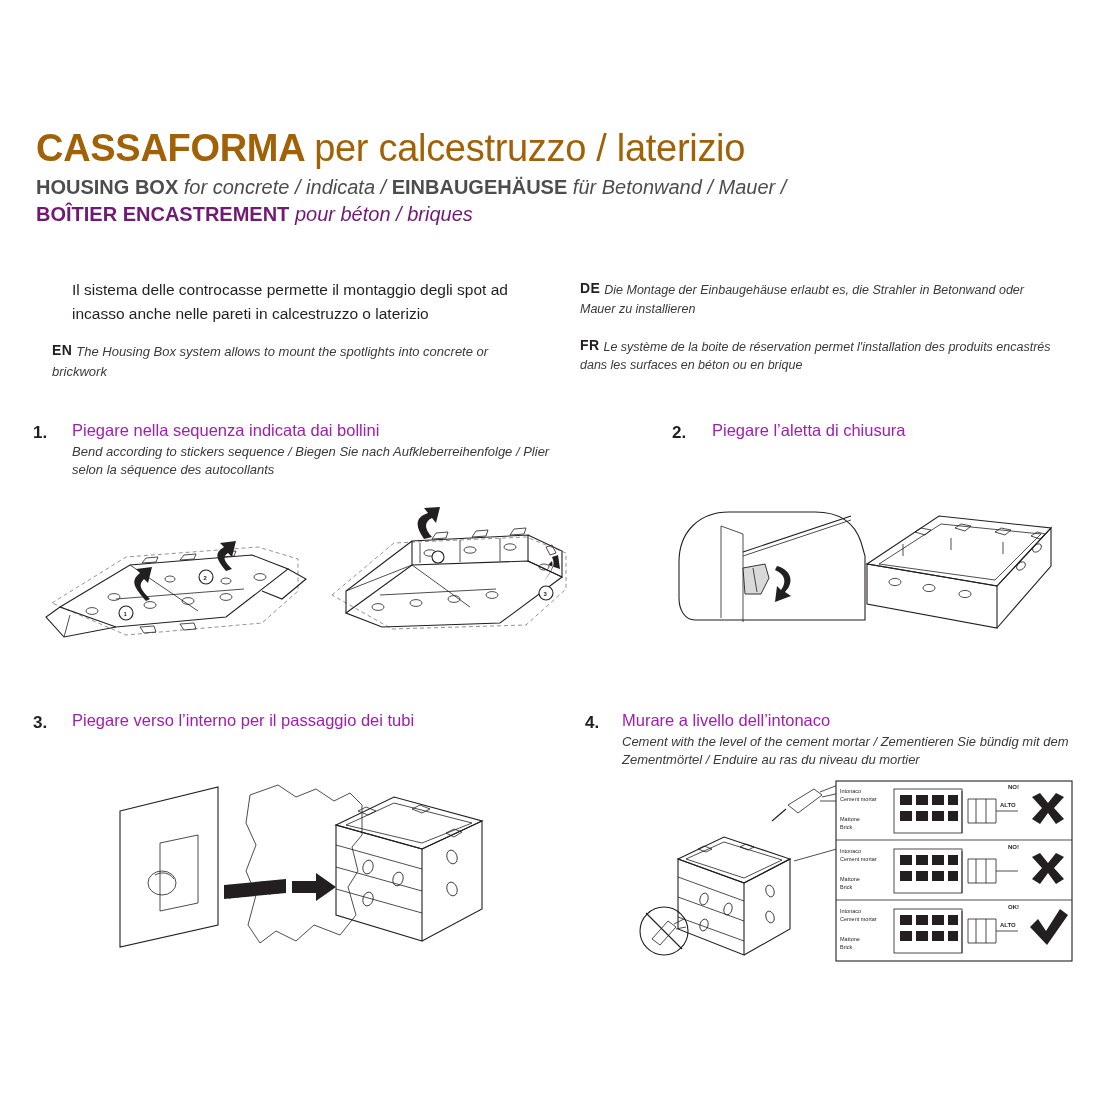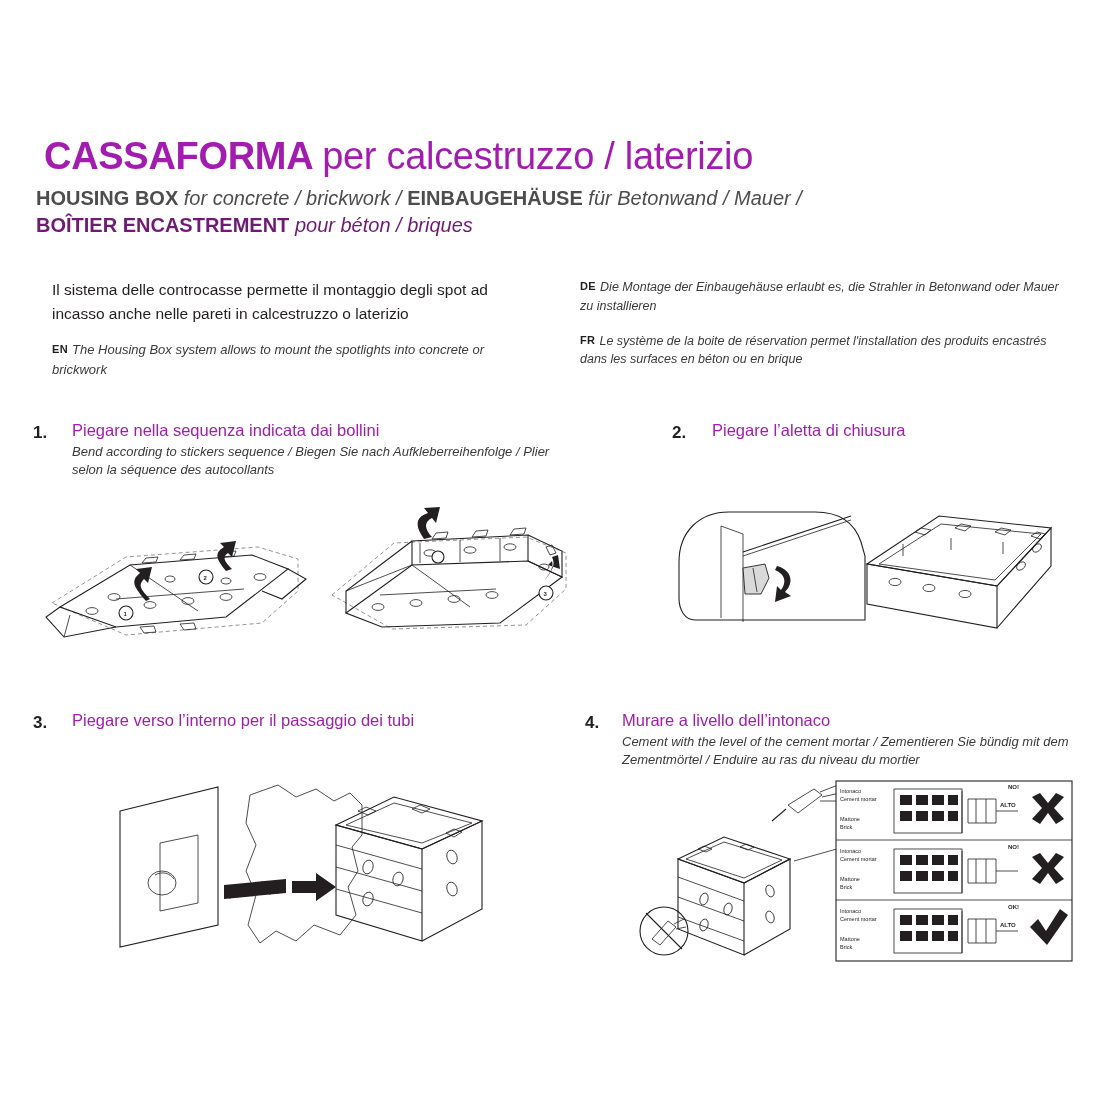--- a/index.html
+++ b/index.html
@@ -26,22 +26,22 @@
     position: absolute;
     left: 36px;
     top: 128px;
     width: 1020px;
   }
   .title-main {
     font-size: 38px;
     font-weight: bold;
     letter-spacing: -0.3px;
     line-height: 1.08;
-    color: #a21caf;
-    margin: 8px;
+    color: #a16207;
+    margin: 0;
     white-space: nowrap;
   }
   .title-main .thin {
     font-weight: normal;
   }
   .title-sub {
     font-size: 20px;
     font-weight: bold;
     color: #4d4d4d;
     line-height: 1.35;
@@ -74,30 +74,31 @@
   .intro-right {
     position: absolute;
     left: 580px;
     top: 278px;
     width: 480px;
   }
   .intro-it {
     font-size: 15.5px;
     line-height: 1.55;
     color: #231f20;
+    margin-left: 20px;
   }
   .intro-en {
     margin-top: 14px;
     font-size: 13px;
     font-style: italic;
     line-height: 1.5;
     color: #3a3a3a;
   }
   .lang-tag {
-    font-size: 11px;
+    font-size: 14px;
     font-style: normal;
     font-weight: bold;
     letter-spacing: 0.4px;
     color: #231f20;
     margin-right: 4px;
     vertical-align: 1px;
   }
   .intro-de, .intro-fr {
     font-size: 12.5px;
     font-style: italic;
@@ -149,21 +150,21 @@
 
 <div class="page">
 
   <div class="header">
     <div class="title-main">
       <span>CASSAFORMA</span>
       <span class="thin">per calcestruzzo  /  laterizio</span>
     </div>
     <div class="title-sub">
       <span>HOUSING BOX</span>
-      <span class="ital">for concrete  /  brickwork  /  </span>
+      <span class="ital">for concrete  /  indicata  /  </span>
       <span>EINBAUGEHÄUSE</span>
       <span class="ital">für Betonwand  /  Mauer  /</span>
     </div>
     <div class="title-sub2">
       <span>BOÎTIER ENCASTREMENT</span>
       <span class="ital">pour béton  /  briques</span>
     </div>
   </div>
 
   <div class="intro-left">

